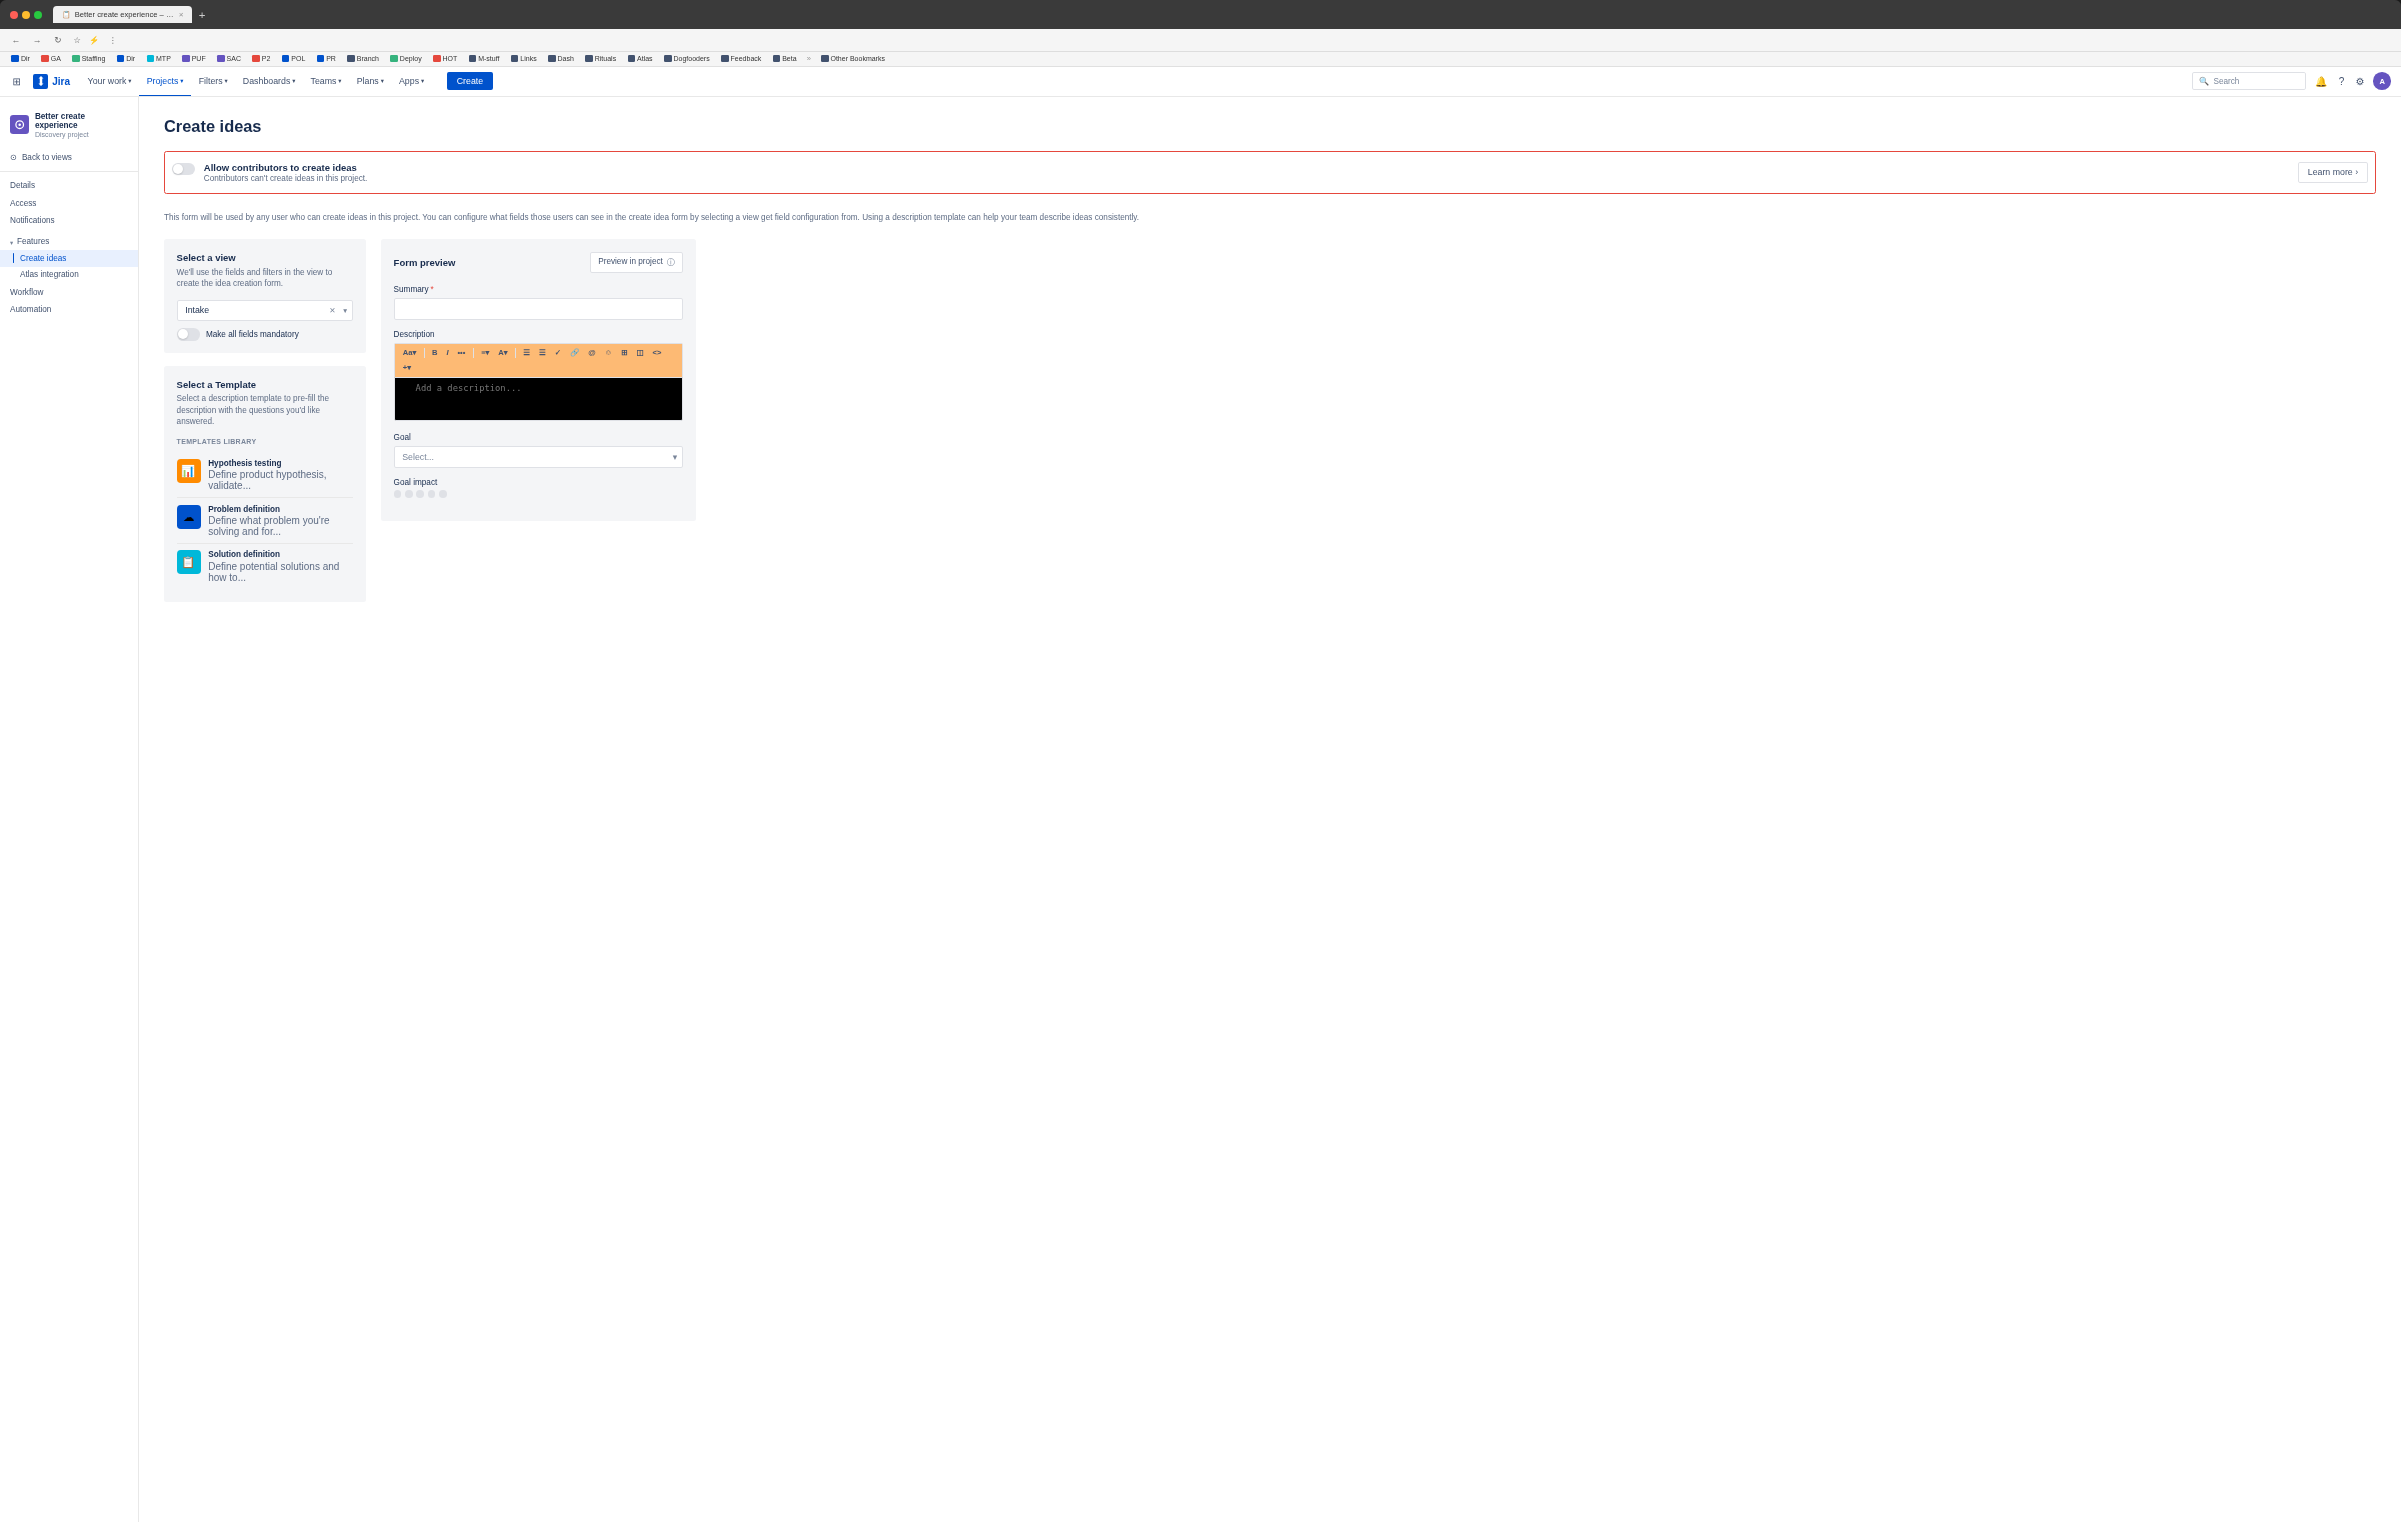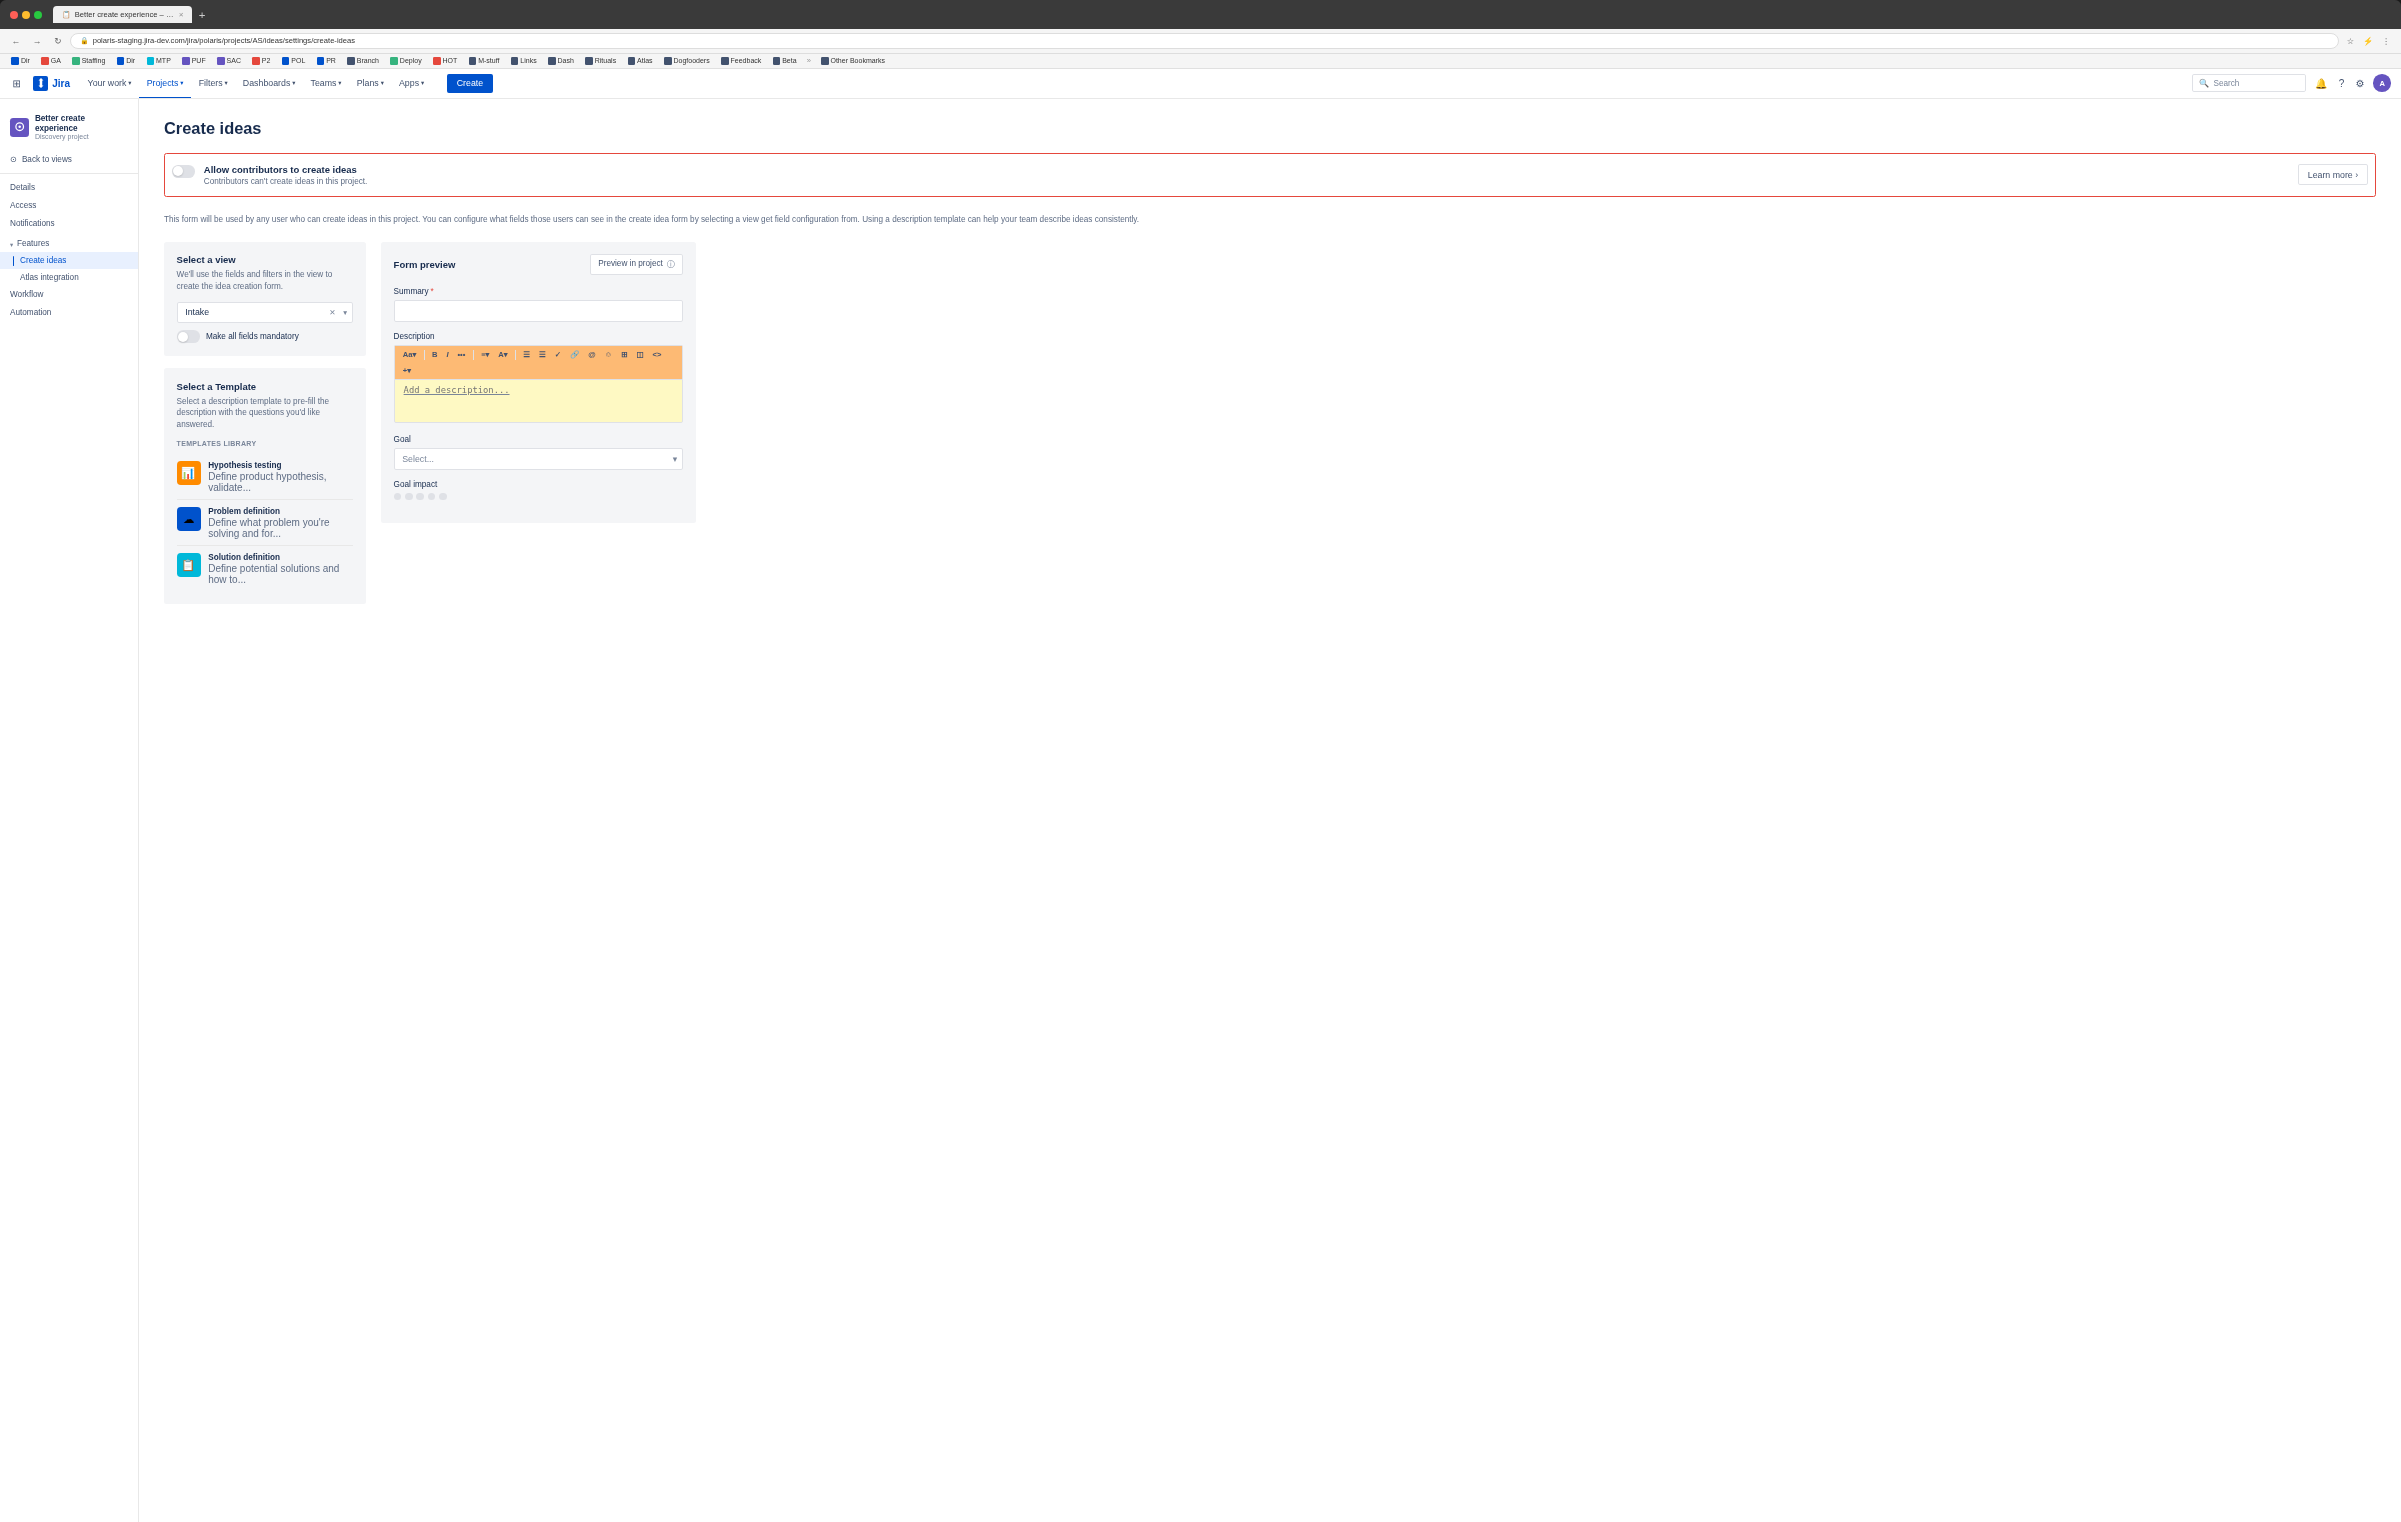--- a/index.html
+++ b/index.html
@@ -129,21 +129,21 @@
     .preview-in-project-btn { display: flex; align-items: flex-start; gap: 3.8px; background: #fff; border: 0.6px solid #dfe1e6; border-radius: 1.9px; padding: 3.8px 7.6px; font-size: 8.2px; color: #42526e; cursor: pointer; }
 
     .form-field { margin-bottom: 10px; }
     .field-label { font-size: 8.2px; font-weight: 500; color: #172b4d; margin-bottom: 3.8px; display: flex; align-items: flex-end; gap: 1.9px; }
     .field-required { color: #e5483d; }
     .field-input { width: 100%; background: #fff; border: 0.6px solid #dfe1e6; border-radius: 1.9px; padding: 5px 7.6px; font-size: 8.8px; color: #172b4d; }
 
     .rich-text-toolbar { display: flex; align-items: center; gap: 2.5px; background: #fdba74; border: 0.6px solid #dfe1e6; border-bottom: none; border-radius: 1.9px 1.9px 0 0; padding: 2.5px 5px; flex-wrap: wrap; }
     .toolbar-btn { background: none; border: none; cursor: pointer; color: #42526e; font-size: 7.6px; padding: 1.9px 3.2px; border-radius: 1.3px; font-weight: bold; }
     .toolbar-separator { width: 0.6px; height: 10px; background: #dfe1e6; margin: 0 1.9px; }
-    .rich-text-area { width: 100%; min-height: 44px; background: #fef9c3; border: 0.6px solid #dfe1e6; border-radius: 0 0 1.9px 1.9px; padding: 5px 9px; font-size: 8.8px; color: #7a869a; resize: none; text-decoration: underline; }
+    .rich-text-area { width: 100%; min-height: 44px; background: #000000; border: 0.6px solid #dfe1e6; border-radius: 0 0 1.9px 1.9px; padding: 5px 21px; font-size: 8.8px; color: #7a869a; resize: none; }
 
     .field-select { width: 100%; background: #fff; border: 0.6px solid #dfe1e6; border-radius: 1.9px; padding: 5px 7.6px; font-size: 8.8px; color: #7a869a; appearance: none; cursor: pointer; position: relative; }
     .select-field-wrapper { position: relative; }
     .select-field-wrapper::after { content: '▾'; position: absolute; right: 6.3px; top: 50%; transform: translateY(-50%); color: #7a869a; pointer-events: none; }
 
     .goal-impact-dots { display: flex; gap: 3.8px; margin-top: 3.8px; }
     .impact-dot { width: 7.6px; height: 7.6px; border-radius: 50%; background: #dfe1e6; cursor: pointer; }
 
     .divider { height: 0.6px; background: #e8e8e8; margin: 5px 0; }
   </style>
@@ -165,24 +165,20 @@
         <span class="browser-tab-close">✕</span>
       </div>
       <button class="new-tab-btn">+</button>
     </div>
   </div>
 
   <div class="browser-nav">
     <button class="nav-btn">←</button>
     <button class="nav-btn">→</button>
     <button class="nav-btn">↻</button>
-    <div class="address-bar">
-      <span style="color:#7a869a; font-size:7px;">🔒</span>
-      <span class="address-bar-text" style="font-size:7.6px;">polaris-staging.jira-dev.com/jira/polaris/projects/AS/ideas/settings/create-ideas</span>
-    </div>
     <div class="nav-actions">
       <button class="nav-action-btn">☆</button>
       <button class="nav-action-btn">⚡</button>
       <button class="nav-action-btn">⋮</button>
     </div>
   </div>
 
   <div class="bookmarks-bar">
     <div class="bookmark-item">
         <span class="bm-icon" style="background:#0052cc;"></span>

